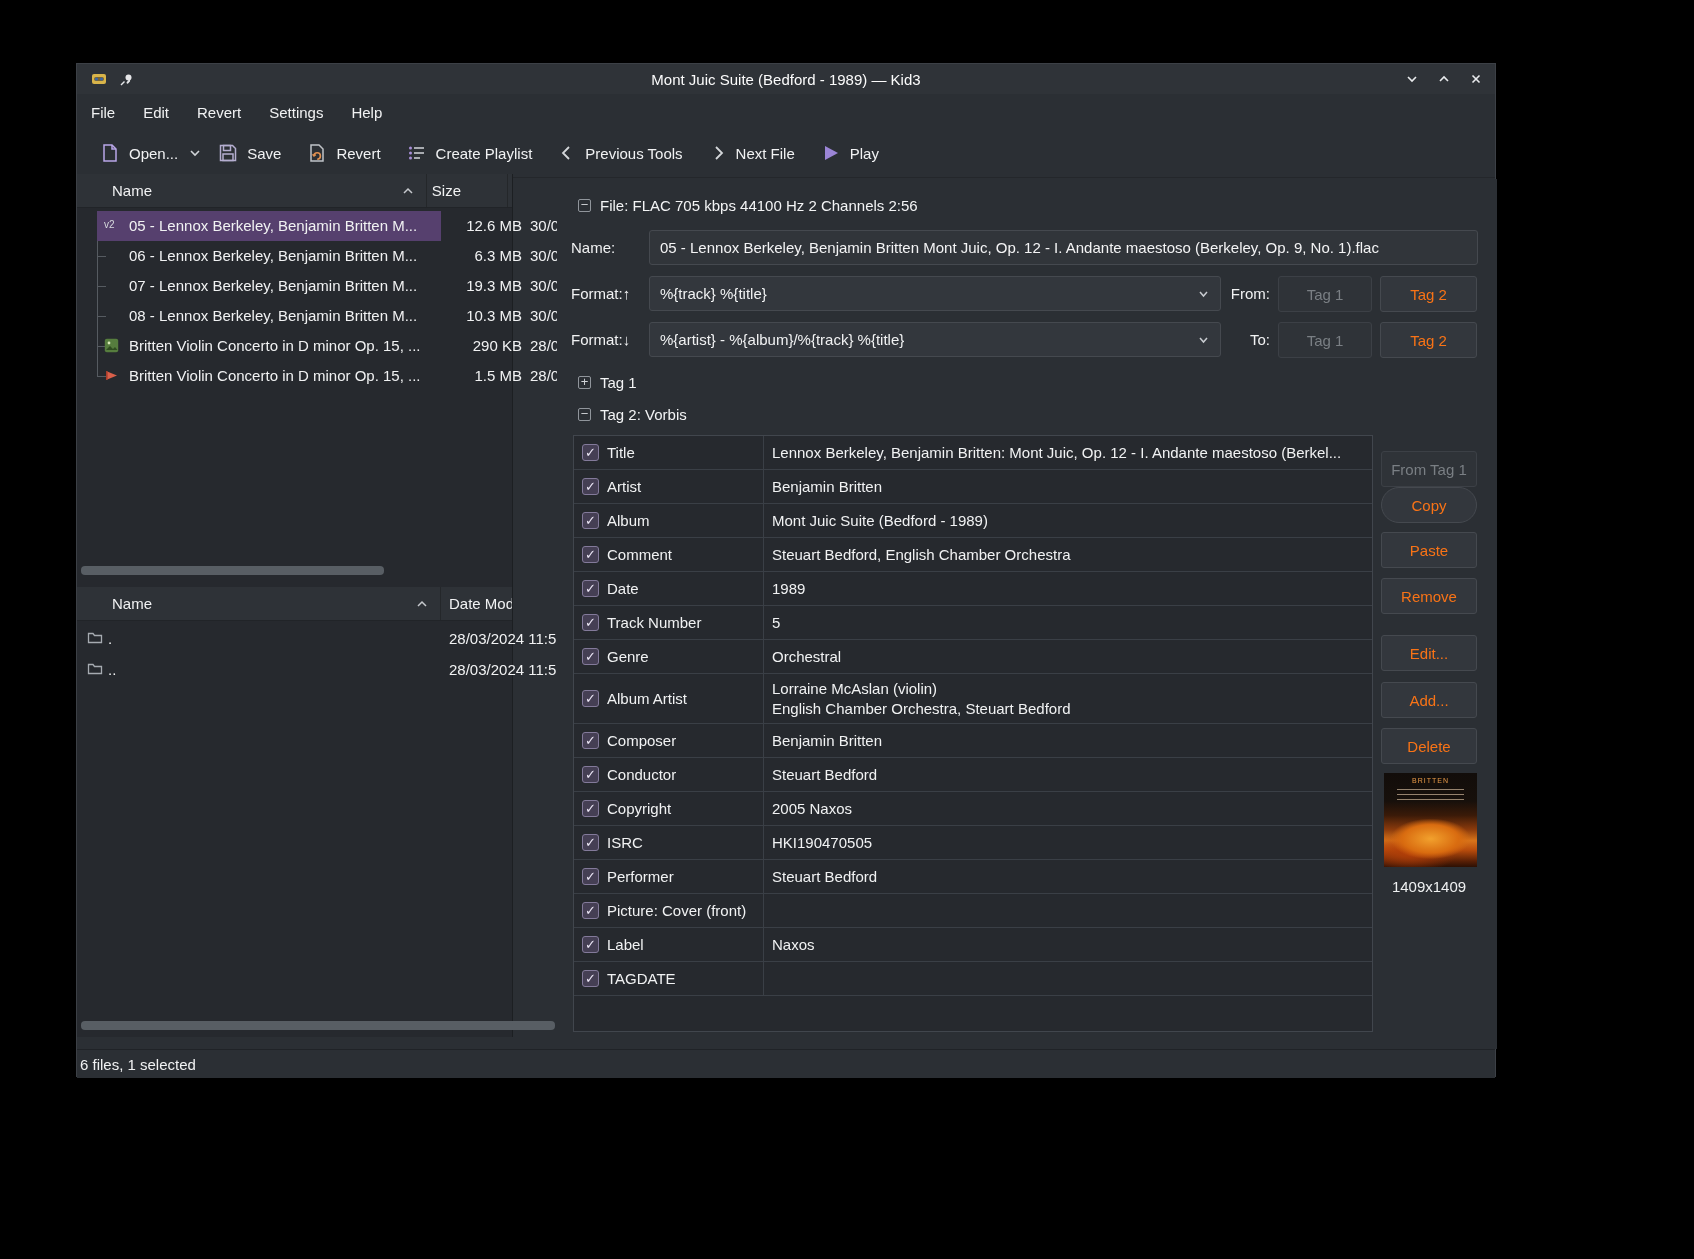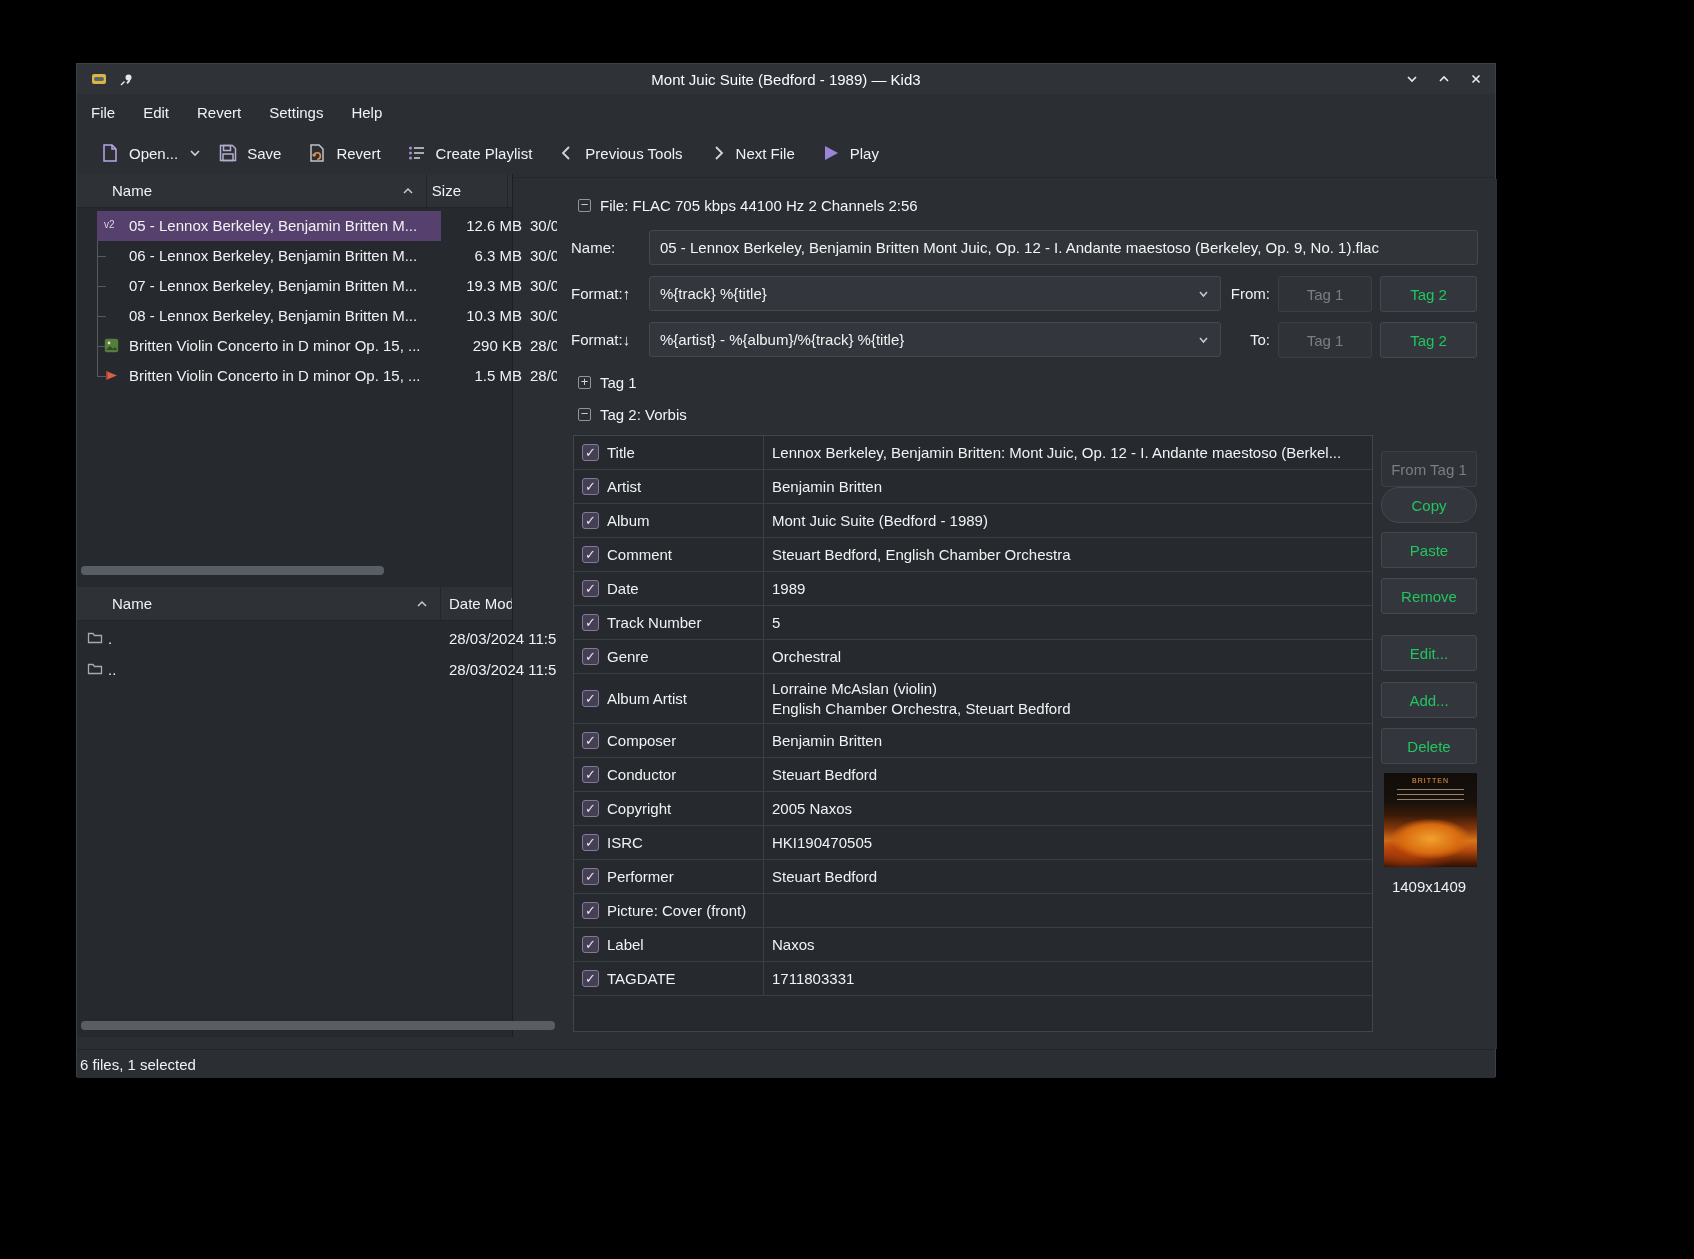--- a/index.html
+++ b/index.html
@@ -79,21 +79,21 @@
     border:1px solid #45494f; border-radius:3px; color:#f4f4f5; font:inherit; padding:0 10px; }
 
   .combo { position:absolute; left:91px; width:572px; height:35px; background:#33373d;
     border:1px solid #45494f; border-radius:3px; display:flex; align-items:center;
     padding:0 10px; cursor:pointer; }
   .combo .combo-val { flex:1; overflow:hidden; white-space:nowrap; }
   .combo .cchev { display:inline-flex; margin-left:6px; }
 
   .btn { position:absolute; width:94px; height:36px; background:#33373d; border:1px solid #45494f;
     border-radius:3px; display:flex; align-items:center; justify-content:center; cursor:pointer;
-    color:#22c55e; white-space:nowrap; }
+    color:#f97316; white-space:nowrap; }
   .btn.disabled { color:#7a7f84; background:#2f3338; border-color:#3c4046; cursor:default; }
 
   
   .tag-table { position:absolute; left:15px; top:256px; width:800px; height:597px;
     background:#26292e; border:1px solid #41464d; display:flex; flex-direction:column; overflow:hidden; }
   .trow { display:flex; height:34px; border-bottom:1px solid #3a3f46; flex:0 0 auto; }
   .trow.tall { height:50px; }
   .tname { width:190px; display:flex; align-items:center; gap:8px; padding-left:8px;
     border-right:1px solid #3a3f46; overflow:hidden; white-space:nowrap; }
   .tvalue { flex:1; display:flex; align-items:center; padding:0 8px; overflow:hidden;
@@ -515,21 +515,20 @@
             <span class="cb"></span>
             <span>Label</span>
           </div>
         <div class="tvalue">Naxos</div>
       </div>
       <div class="trow">
         <div class="tname">
             <span class="cb"></span>
             <span>TAGDATE</span>
           </div>
-        <div class="tvalue">1711803331</div>
       </div>
     </div>
 
     <div class="btn disabled sbtn" style="top:272px;">From Tag 1</div>
     <div class="btn sbtn" style="top:308px;border-radius:18px;">Copy</div>
     <div class="btn sbtn" style="top:353px;">Paste</div>
     <div class="btn sbtn" style="top:399px;">Remove</div>
     <div class="btn sbtn" style="top:456px;">Edit...</div>
     <div class="btn sbtn" style="top:503px;">Add...</div>
     <div class="btn sbtn" style="top:549px;">Delete</div>

